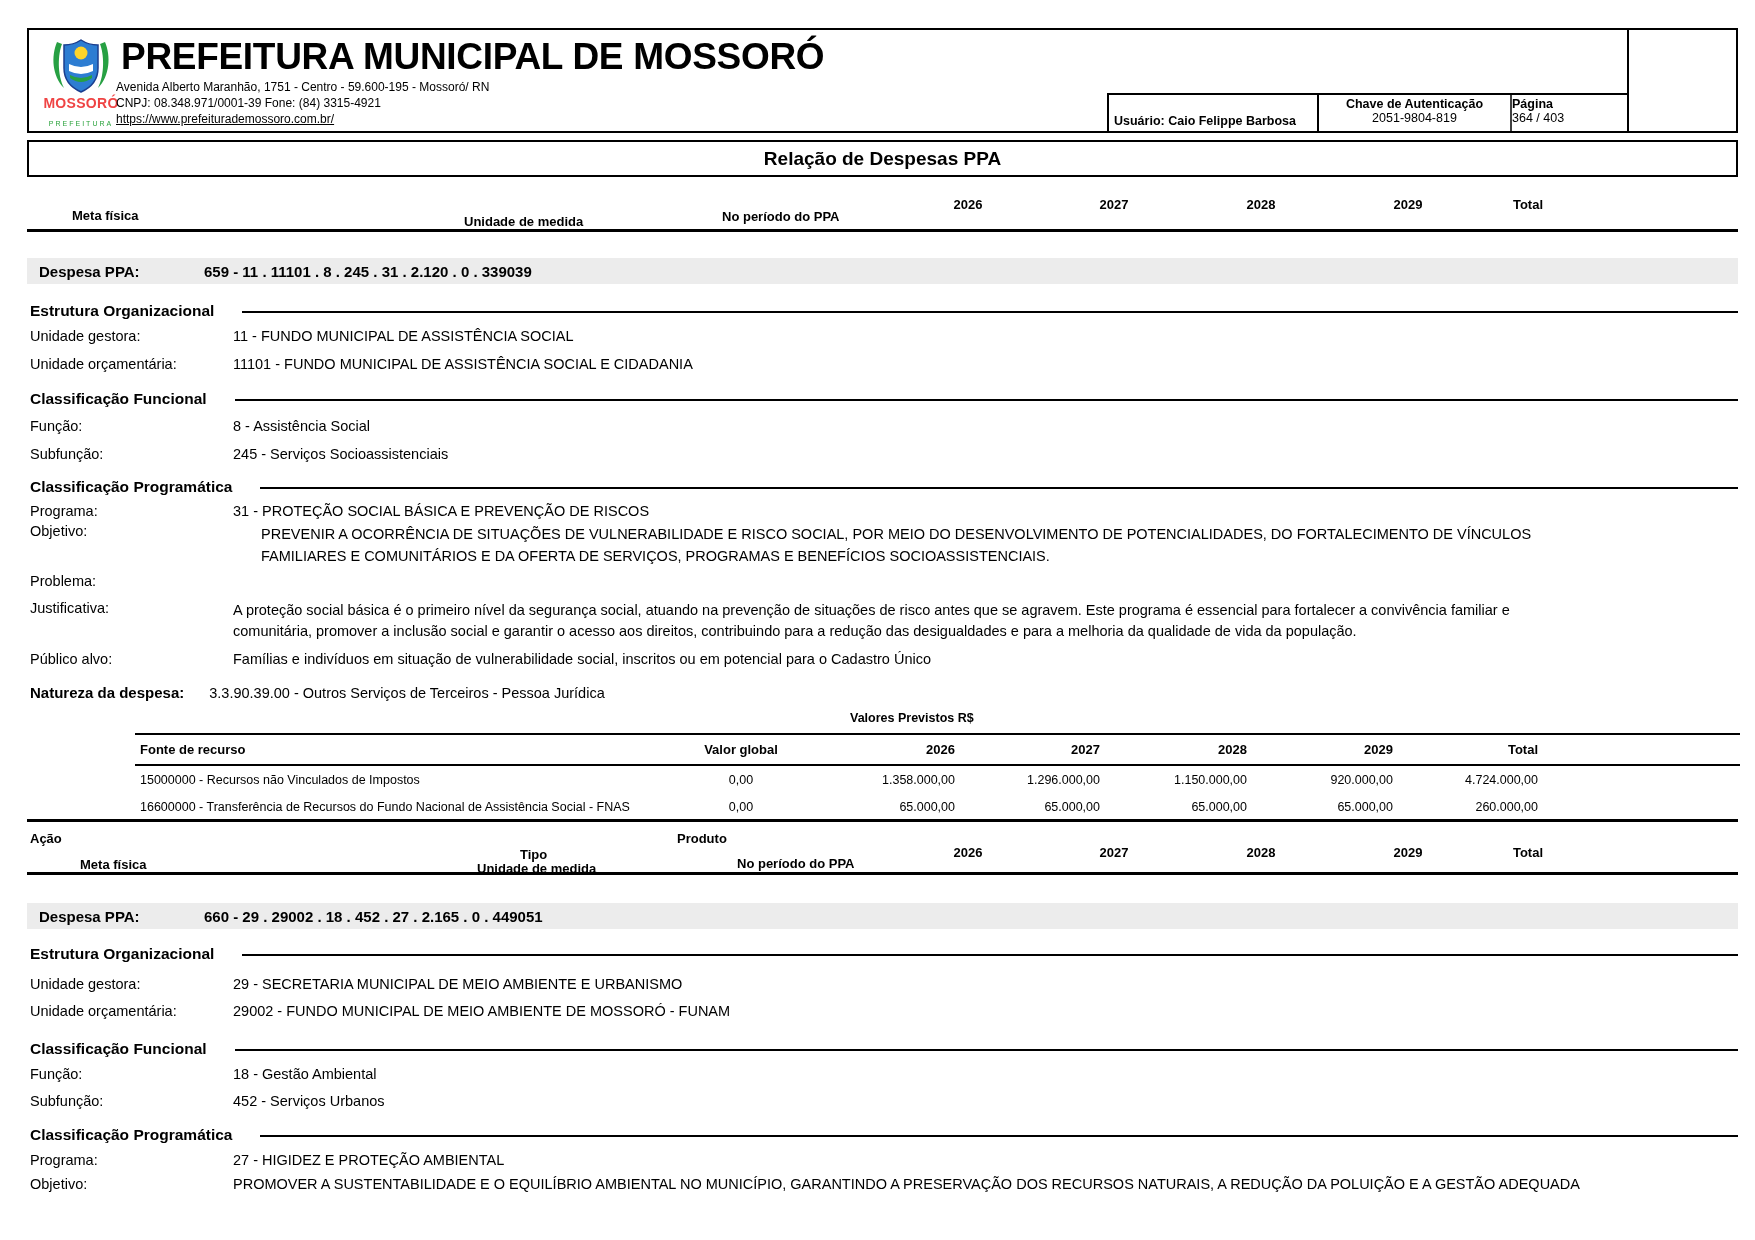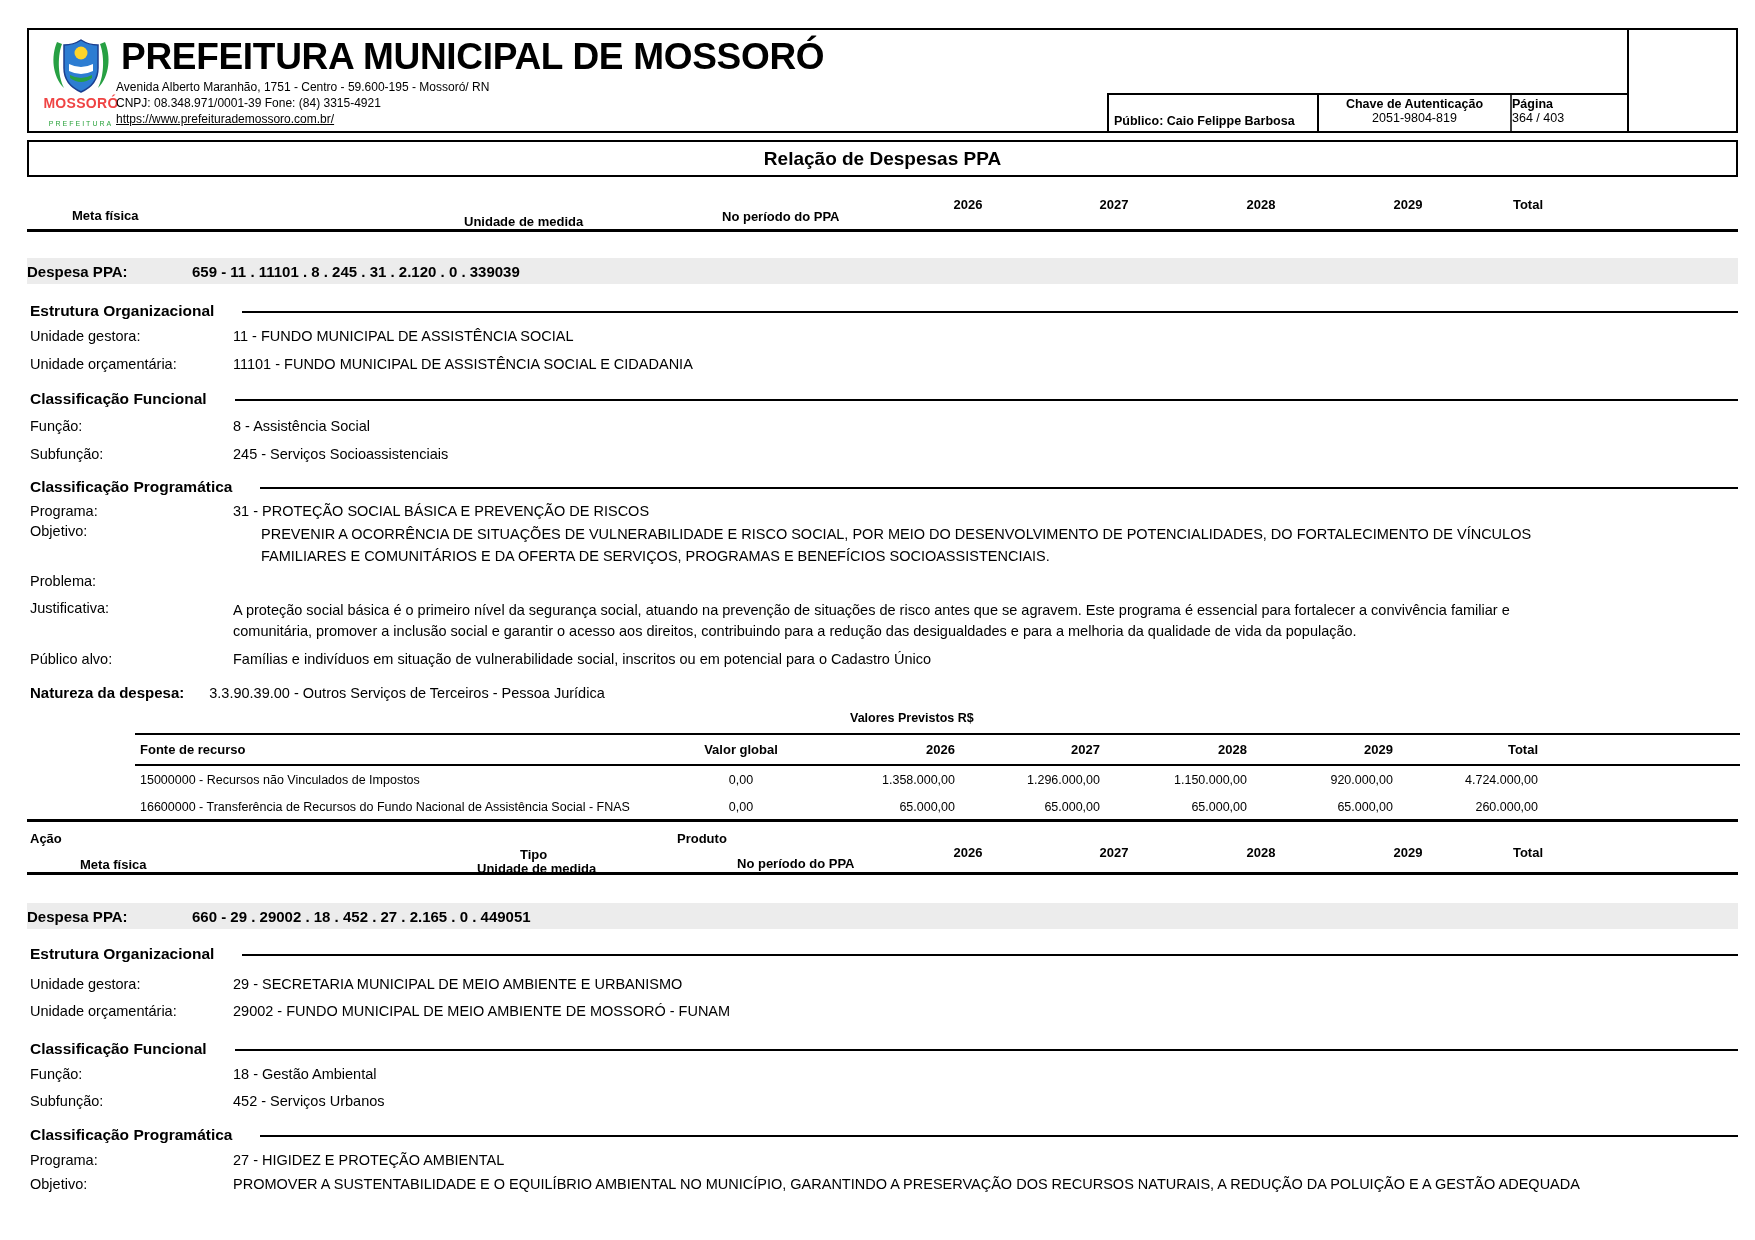--- a/index.html
+++ b/index.html
@@ -31,21 +31,21 @@
           display:flex; align-items:center; justify-content:center; font-size:19px; font-weight:bold; }
   
   .colsblk { position:absolute; left:27px; width:1711px; border-bottom:3px solid #000; font-size:13px; font-weight:bold; }
   .cols1 { top:183px; height:49px; }
   .cols2 { top:830px; height:45px; }
   .cb { position:absolute; white-space:nowrap; }
   .cb-year { width:100px; text-align:center; }
   
   .band { position:absolute; left:27px; width:1711px; height:26px; background:#ececec;
           display:flex; align-items:center; font-size:15px; font-weight:bold; }
-  .band-label { margin-left:0; width:165px; flex-shrink:0; }
+  .band-label { margin-left:12px; width:165px; flex-shrink:0; }
   
   .sec { position:absolute; left:30px; right:17px; display:flex; align-items:center; height:19px; }
   .sec-title { font-size:15.5px; font-weight:bold; white-space:nowrap; }
   .sec-rule { flex:1; border-top:2px solid #000; margin-left:28px; margin-top:3px; }
   
   .row { position:absolute; left:30px; width:1620px; display:flex; font-size:14.5px; }
   .lab { width:203px; flex-shrink:0; }
   .val { flex:1; }
   .val-wrap { max-width:1307px; line-height:22px;margin-left:28px; }
   .val-wrap2 { max-width:1307px; line-height:21px; }
@@ -89,21 +89,21 @@
       <span class="logo-title">MOSSORÓ</span><br>
       <span class="logo-sub">PREFEITURA</span>
     </div>
     <span class="org-name">PREFEITURA MUNICIPAL DE MOSSORÓ</span>
     <span class="h-line h-addr">Avenida Alberto Maranhão, 1751 - Centro - 59.600-195 - Mossoró/ RN</span>
     <span class="h-line h-cnpj">CNPJ: 08.348.971/0001-39 Fone: (84) 3315-4921</span>
     <a class="h-line h-url">https://www.prefeiturademossoro.com.br/</a>
     <div class="h-corner"></div>
     <div class="h-info">
       <div class="cell-user">
-        <span>Público: Caio Felippe Barbosa</span>
+        <span>Usuário: Caio Felippe Barbosa</span>
       </div>
       <div class="cell-auth">
         <span class="cell-lbl">Chave de Autenticação</span>
         <span class="cell-val">2051-9804-819</span>
       </div>
       <div class="cell-page">
         <span class="cell-lbl">Página</span>
         <span class="cell-val">364 / 403</span>
       </div>
     </div>

